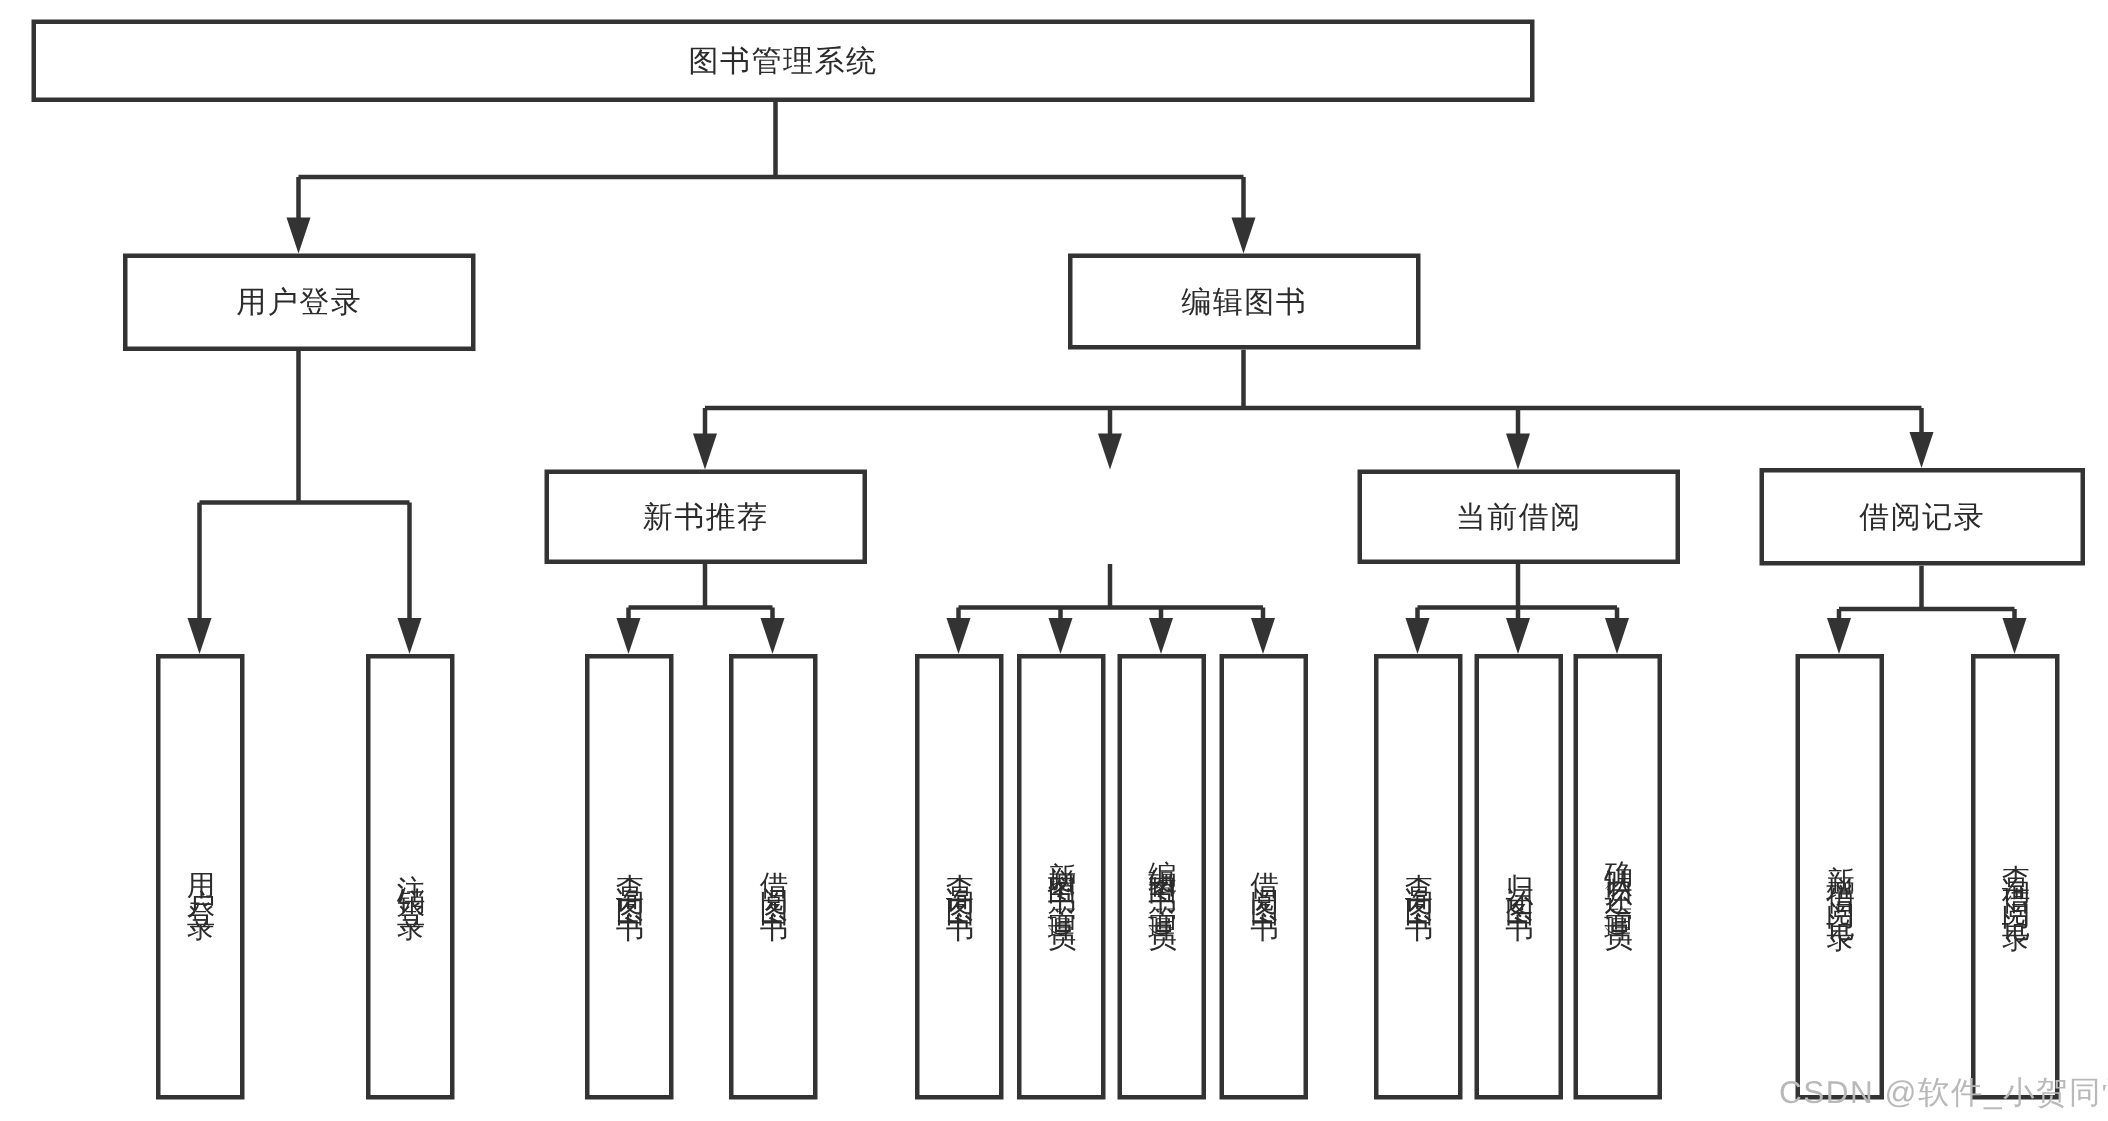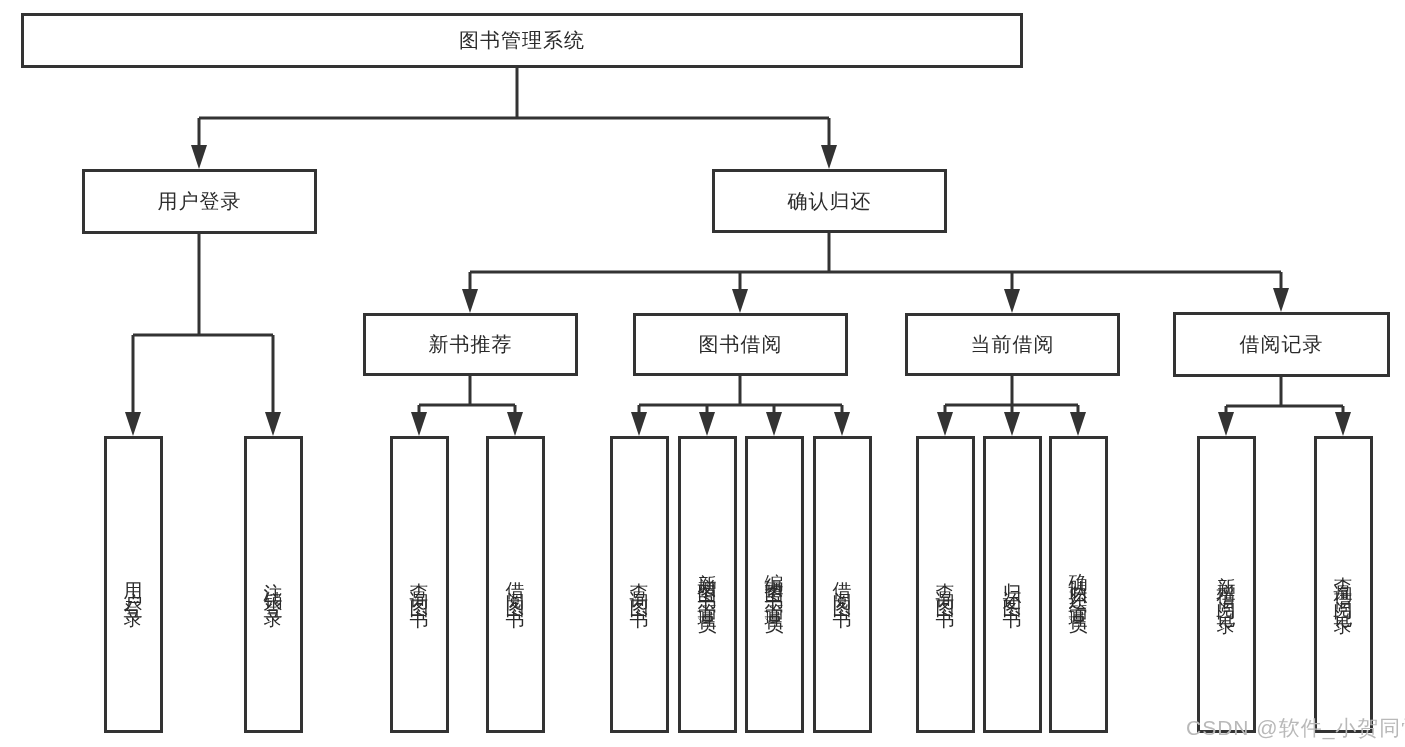--- a/index.html
+++ b/index.html
@@ -128,24 +128,23 @@
       <polygon points="1004,412 1020,412 1012,436"></polygon>
       <polygon points="1070,412 1086,412 1078,436"></polygon>
       <polygon points="1218,412 1234,412 1226,436"></polygon>
       <polygon points="1335,412 1351,412 1343,436"></polygon>
     </g>
   </svg>
 
   <div class="node hbox" style="left:21px; top:13px; width:1002px; height:55px;">图书管理系统</div>
 
   <div class="node hbox" style="left:82px; top:169px; width:235px; height:65px;">用户登录</div>
-  <div class="node hbox" style="left:712px; top:169px; width:235px; height:64px;">确认归还</div>
+  <div class="node hbox" style="left:712px; top:169px; width:235px; height:64px;">编辑图书</div>
 
   <div class="node hbox" style="left:363px; top:313px; width:215px; height:63px;text-align:center;">新书推荐</div>
-  <div class="node hbox" style="left:633px; top:313px; width:215px; height:63px;">图书借阅</div>
   <div class="node hbox" style="left:905px; top:313px; width:215px; height:63px;text-align:center;">当前借阅</div>
   <div class="node hbox" style="left:1173px; top:312px; width:217px; height:65px;">借阅记录</div>
 
   <div class="node vbox" style="left:104px;">用户登录</div>
   <div class="node vbox" style="left:244px;">注销登录</div>
 
   <div class="node vbox" style="left:390px;">查询图书</div>
   <div class="node vbox" style="left:486px;">借阅图书</div>
 
   <div class="node vbox" style="left:610px;">查询图书</div>

